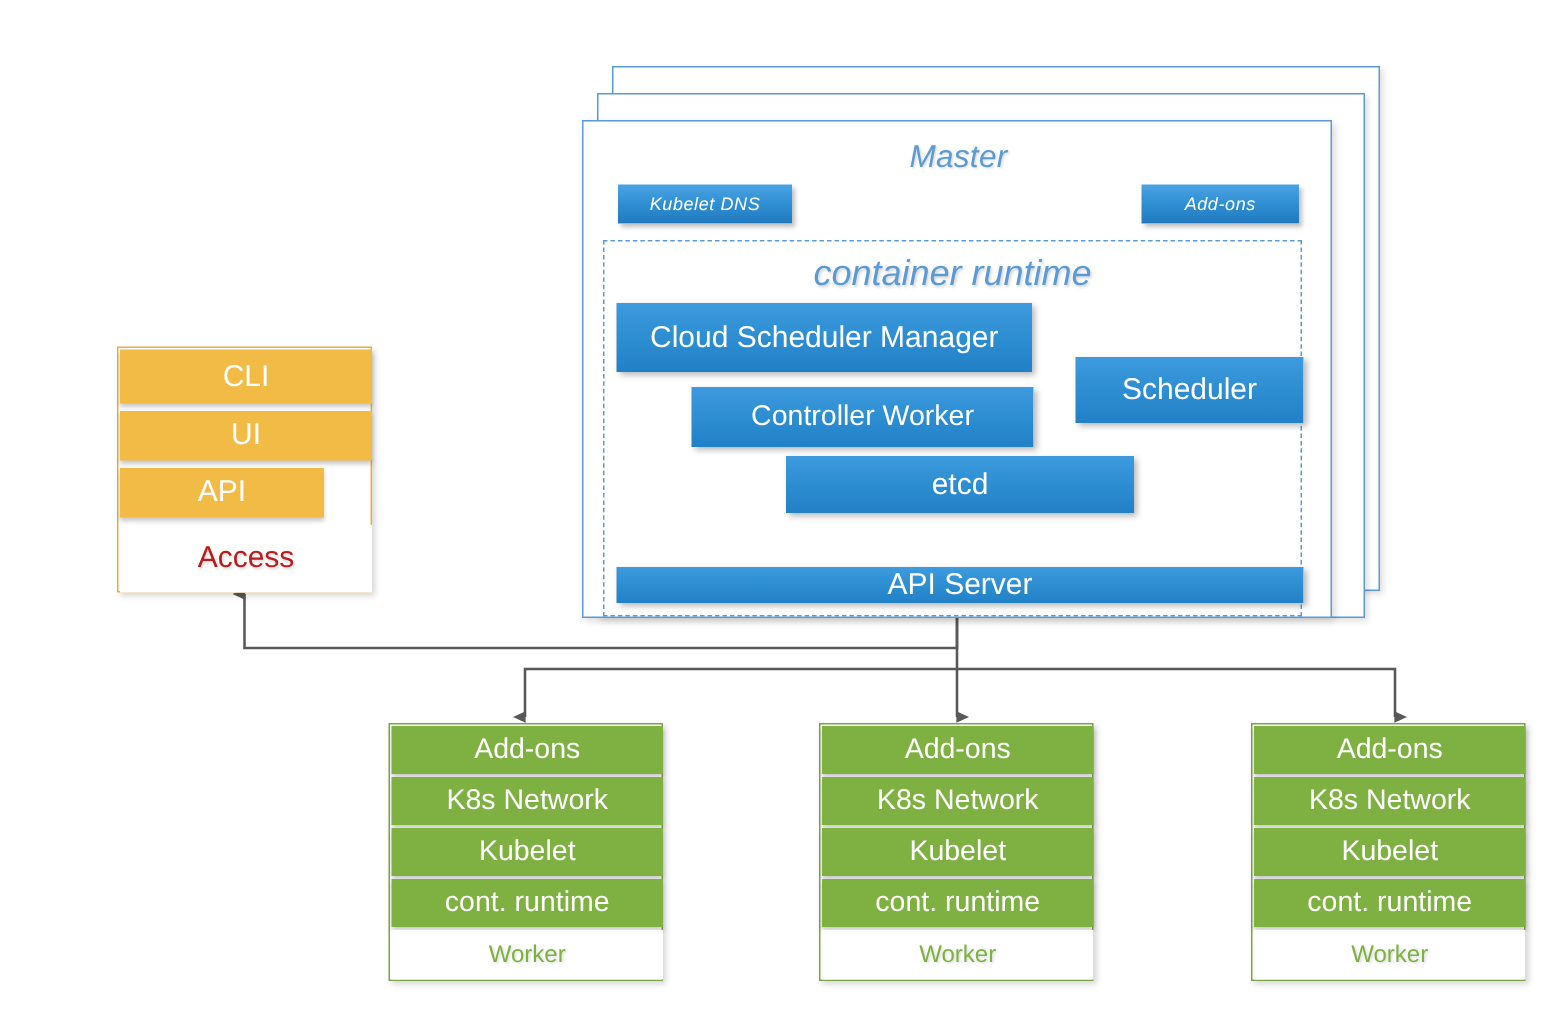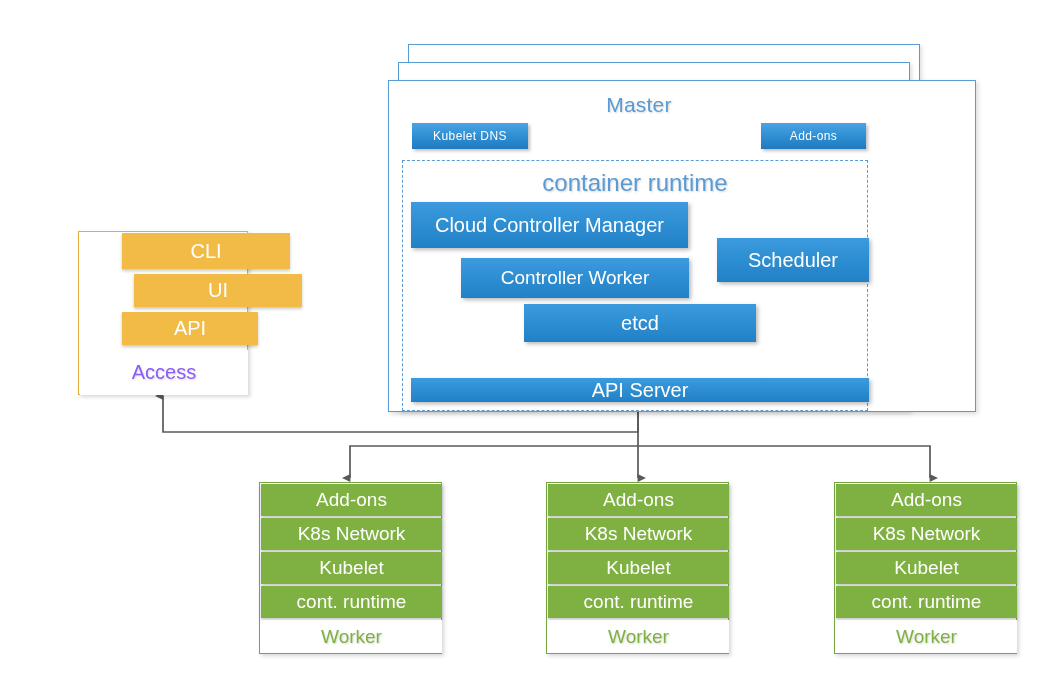--- a/index.html
+++ b/index.html
@@ -84,25 +84,24 @@
     box-shadow: 2px 2px 4px rgba(0,0,0,0.16);
   }
   .access-bar {
     background: #f2bb46;
     color: #ffffff;
     display: flex;
     align-items: center;
     justify-content: center;
     font-size: 20px;
     box-shadow: 0 2px 3px rgba(0,0,0,0.22);
-    margin-left: 42px;
   }
   .access-foot {
     background: #ffffff;
-    color: #8b5cf6;
+    color: #b91c1c;
     display: flex;
     align-items: center;
     justify-content: center;
     font-size: 20px;
     text-shadow: 1px 1px 2px rgba(0,0,0,0.16);
   }
 
   
   .worker-wrap {
     border: 1.2px solid #79a644;
@@ -118,21 +117,21 @@
     font-size: 19px;
     box-shadow: 0 2px 3px rgba(0,0,0,0.22);
     white-space: nowrap;
   }
   .worker-foot {
     background: #ffffff;
     color: #7fb142;
     display: flex;
     align-items: center;
     justify-content: center;
-    font-size: 19px;
+    font-size: 16px;
     text-shadow: 1px 1px 2px rgba(0,0,0,0.16);
   }
 
   
   .wire { position: absolute; left: 0; top: 0; overflow: visible; pointer-events: none; }
 </style>
 </head>
 <body>
 
 <div id="canvas">
@@ -162,44 +161,44 @@
       <path d="M638,400 L638,478" marker-start="url(#arrUp)" marker-end="url(#arrDown)"></path>
 
       <path d="M350,478 L350,446 L930,446 L930,478" marker-start="url(#arrDown)" marker-end="url(#arrDown)"></path>
       <line x1="638" y1="446" x2="638" y2="446"></line>
     </g>
   </svg>
 
   <div class="abs master-frame" style="left:408px; top:44px; width:512px; height:350px;"></div>
   <div class="abs master-frame" style="left:398px; top:62px; width:512px; height:350px;"></div>
 
-  <div class="abs master-front" style="left:388px; top:80px; width:588px; height:332px;">
+  <div class="abs master-front" style="left:388px; top:80px; width:500px; height:332px;font-style:italic;">
 
     <div class="abs master-title" style="left:0; top:12px; width:500px;">Master</div>
 
     <div class="abs blue-pill" style="left:23px; top:42px; width:116px; height:26px;">Kubelet DNS</div>
     <div class="abs blue-pill" style="left:372px; top:42px; width:105px; height:26px;">Add-ons</div>
 
     <div class="abs runtime-box" style="left:13px; top:79px; width:466px; height:251px;"></div>
     <div class="abs runtime-title" style="left:13px; top:88px; width:466px;">container runtime</div>
   </div>
 
-  <div class="abs blue-box" style="left:411px; top:202px; width:277px; height:46px;">Cloud Controller Manager</div>
+  <div class="abs blue-box" style="left:411px; top:202px; width:277px; height:46px;">Cloud Scheduler Manager</div>
 
   <div class="abs blue-box" style="left:461px; top:258px; width:228px; height:40px; font-size:19px;">Controller Worker</div>
 
   <div class="abs blue-box" style="left:717px; top:238px; width:152px; height:44px;">Scheduler</div>
 
   <div class="abs blue-box" style="left:524px; top:304px; width:232px; height:38px;">etcd</div>
 
   <div class="abs blue-box" style="left:411px; top:378px; width:458px; height:24px;">API Server</div>
 
   <div class="abs access-wrap" style="left:78px; top:231px; width:170px; height:164px;">
     <div class="abs access-bar" style="left:1px; top:1px; width:168px; height:36px;">CLI</div>
-    <div class="abs access-bar" style="left:13px; top:42px; width:168px; height:33px;">UI</div>
+    <div class="abs access-bar" style="left:1px; top:42px; width:168px; height:33px;">UI</div>
     <div class="abs access-bar" style="left:1px; top:80px; width:136px; height:33px;">API</div>
     <div class="abs access-foot" style="left:1px; top:118px; width:168px; height:45px;">Access</div>
   </div>
 
   <div class="abs worker-wrap" style="left:259px; top:482px; width:183px; height:172px;">
     <div class="abs worker-bar" style="left:1px; top:1px; width:181px; height:32px;">Add-ons</div>
     <div class="abs worker-bar" style="left:1px; top:35px; width:181px; height:32px;">K8s Network</div>
     <div class="abs worker-bar" style="left:1px; top:69px; width:181px; height:32px;">Kubelet</div>
     <div class="abs worker-bar" style="left:1px; top:103px; width:181px; height:32px;">cont. runtime</div>
     <div class="abs worker-foot" style="left:1px; top:137px; width:181px; height:33px;">Worker</div>

